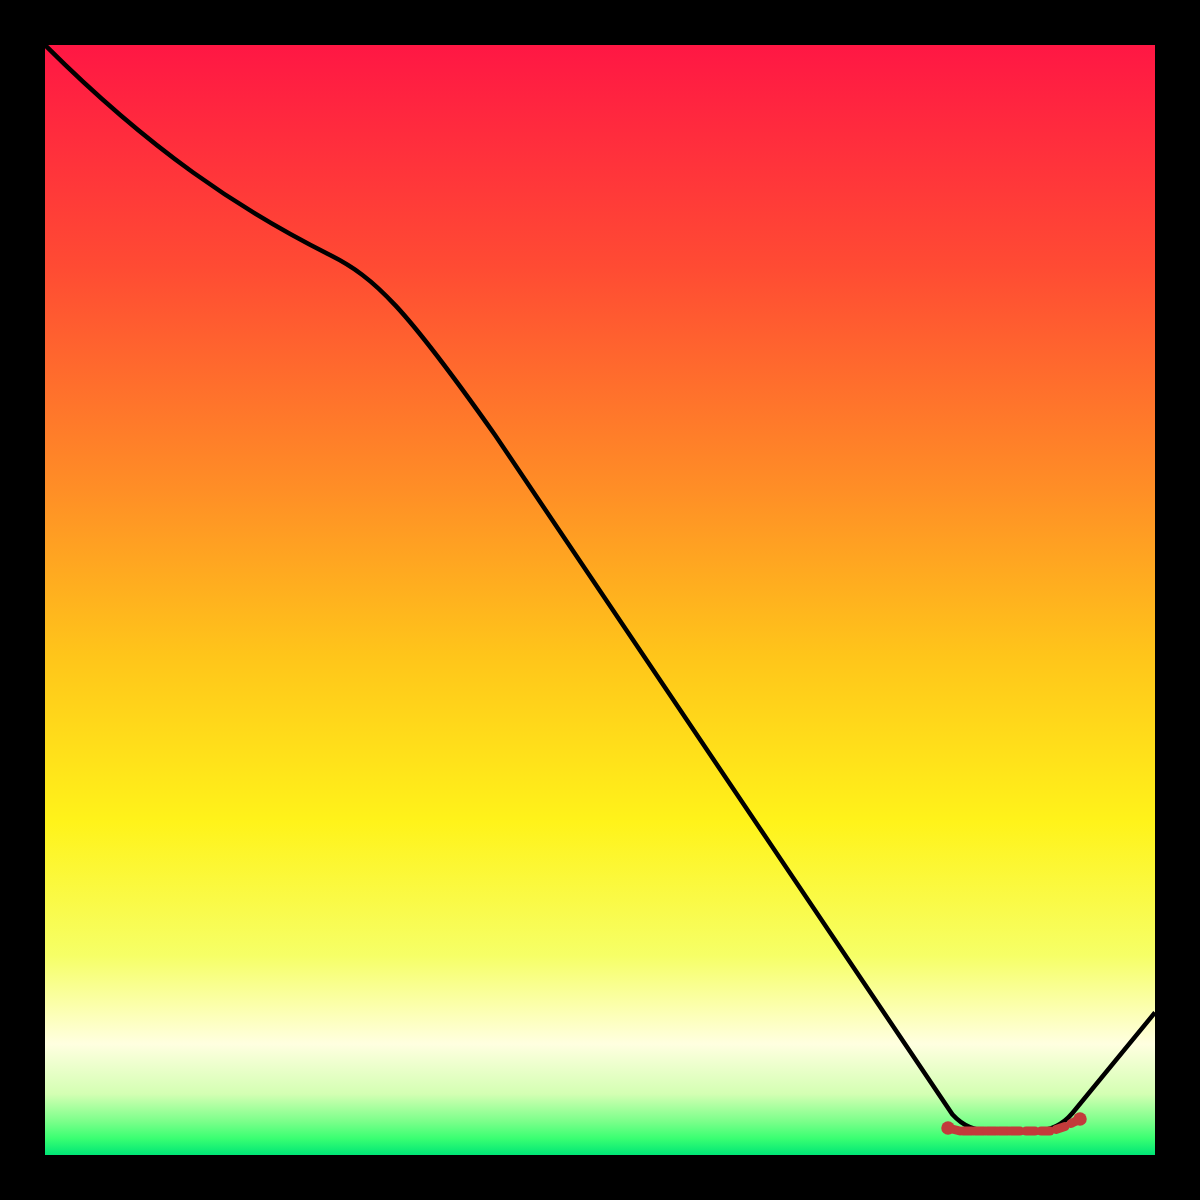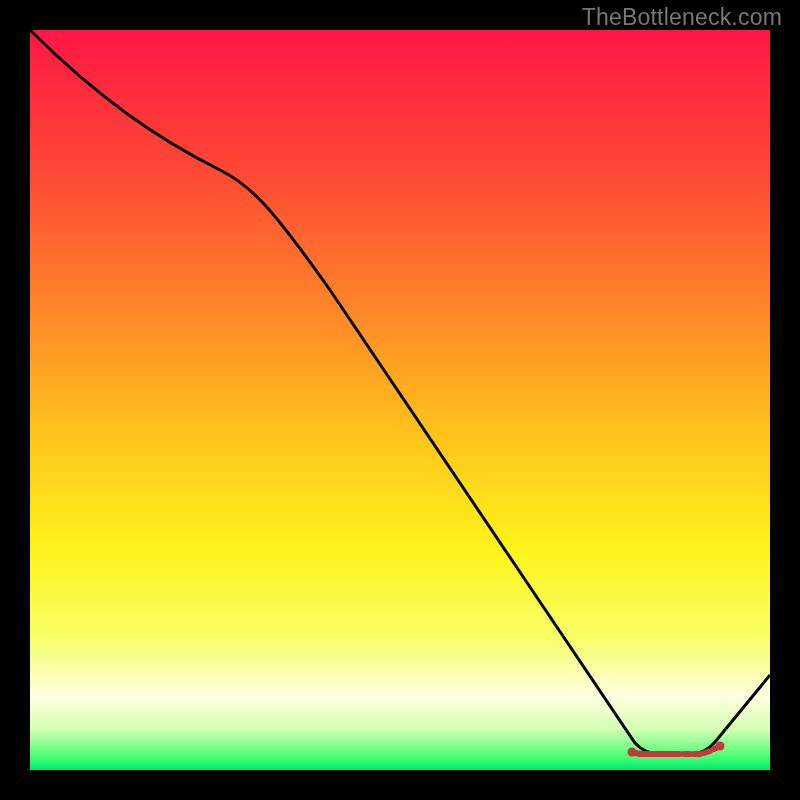--- a/index.html
+++ b/index.html
@@ -47,21 +47,20 @@
     top: 0;
     width: 100%;
     height: 100%;
   }
 </style>
 </head>
 <body>
 
 <div class="stage">
 
-  <div class="watermark">TheBottleneck.com</div>
 
   <div class="plot-frame">
 
     <svg class="plot-gradient" viewBox="0 0 740 740" preserveAspectRatio="none">
       <defs>
         <linearGradient id="bg-grad" x1="0" y1="0" x2="0" y2="1">
           <stop offset="0%" stop-color="#ff1744"></stop>
           <stop offset="20%" stop-color="#ff4b33"></stop>
           <stop offset="40%" stop-color="#ff8e26"></stop>
           <stop offset="55%" stop-color="#ffc51a"></stop>

